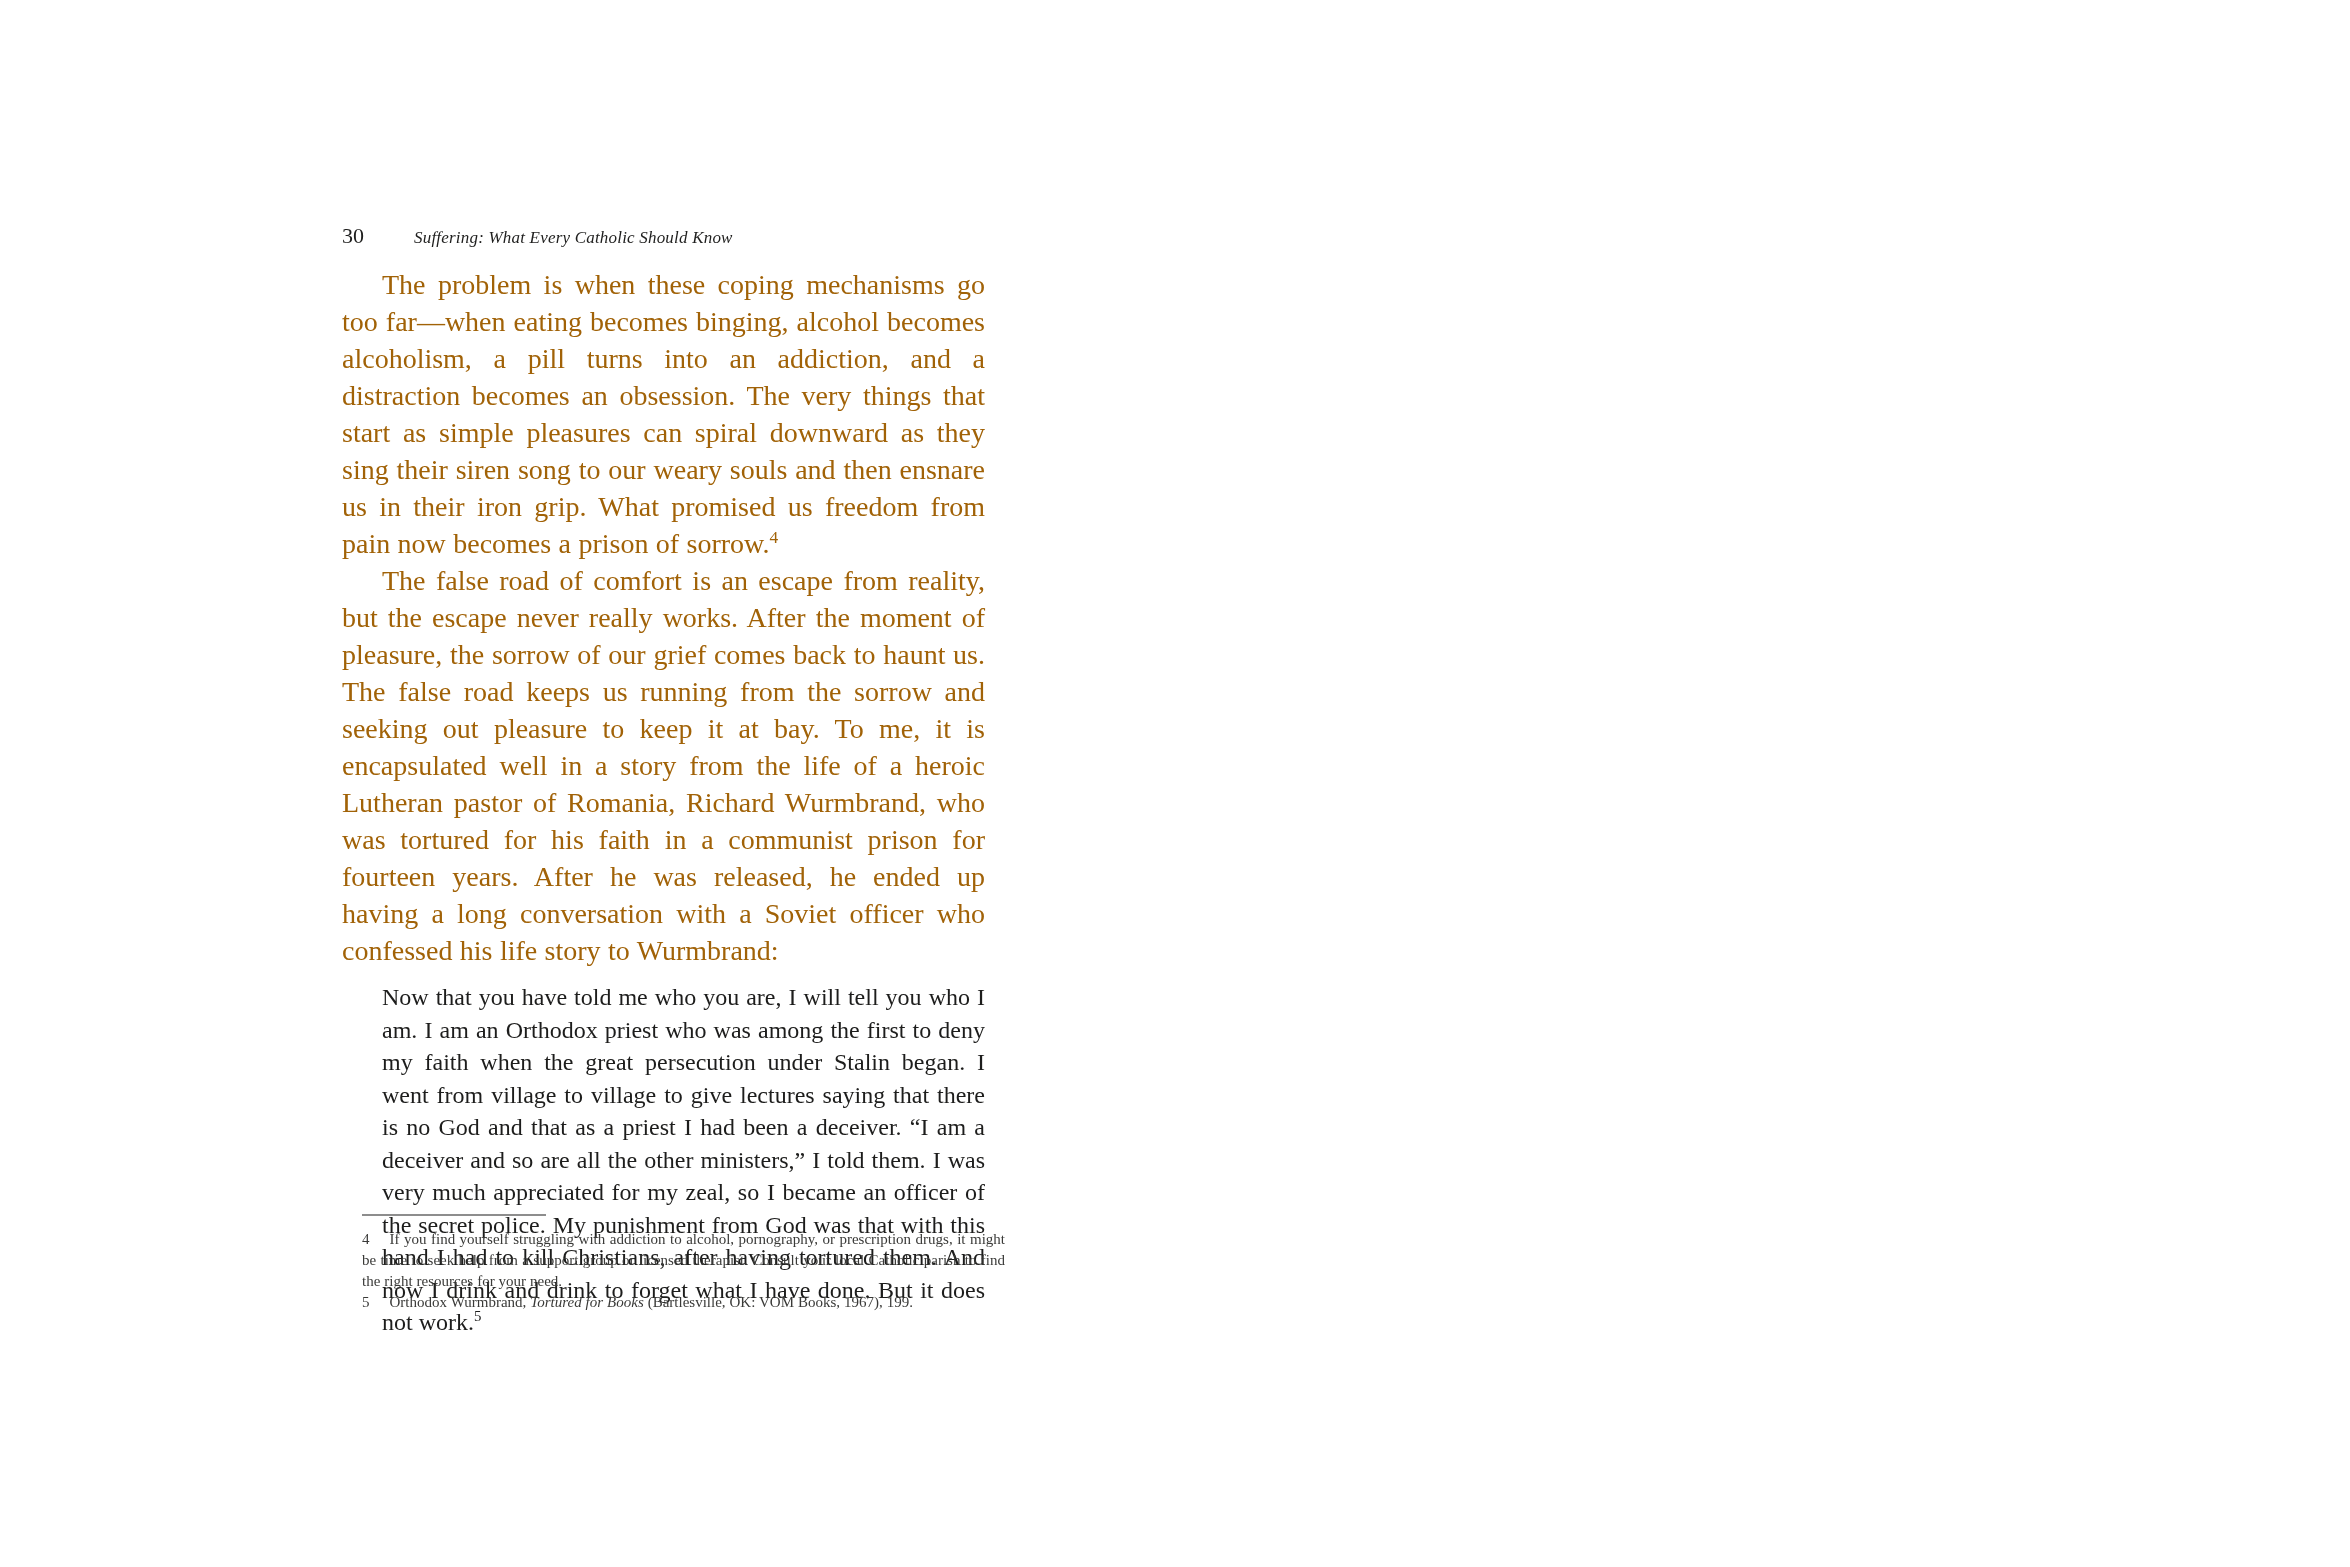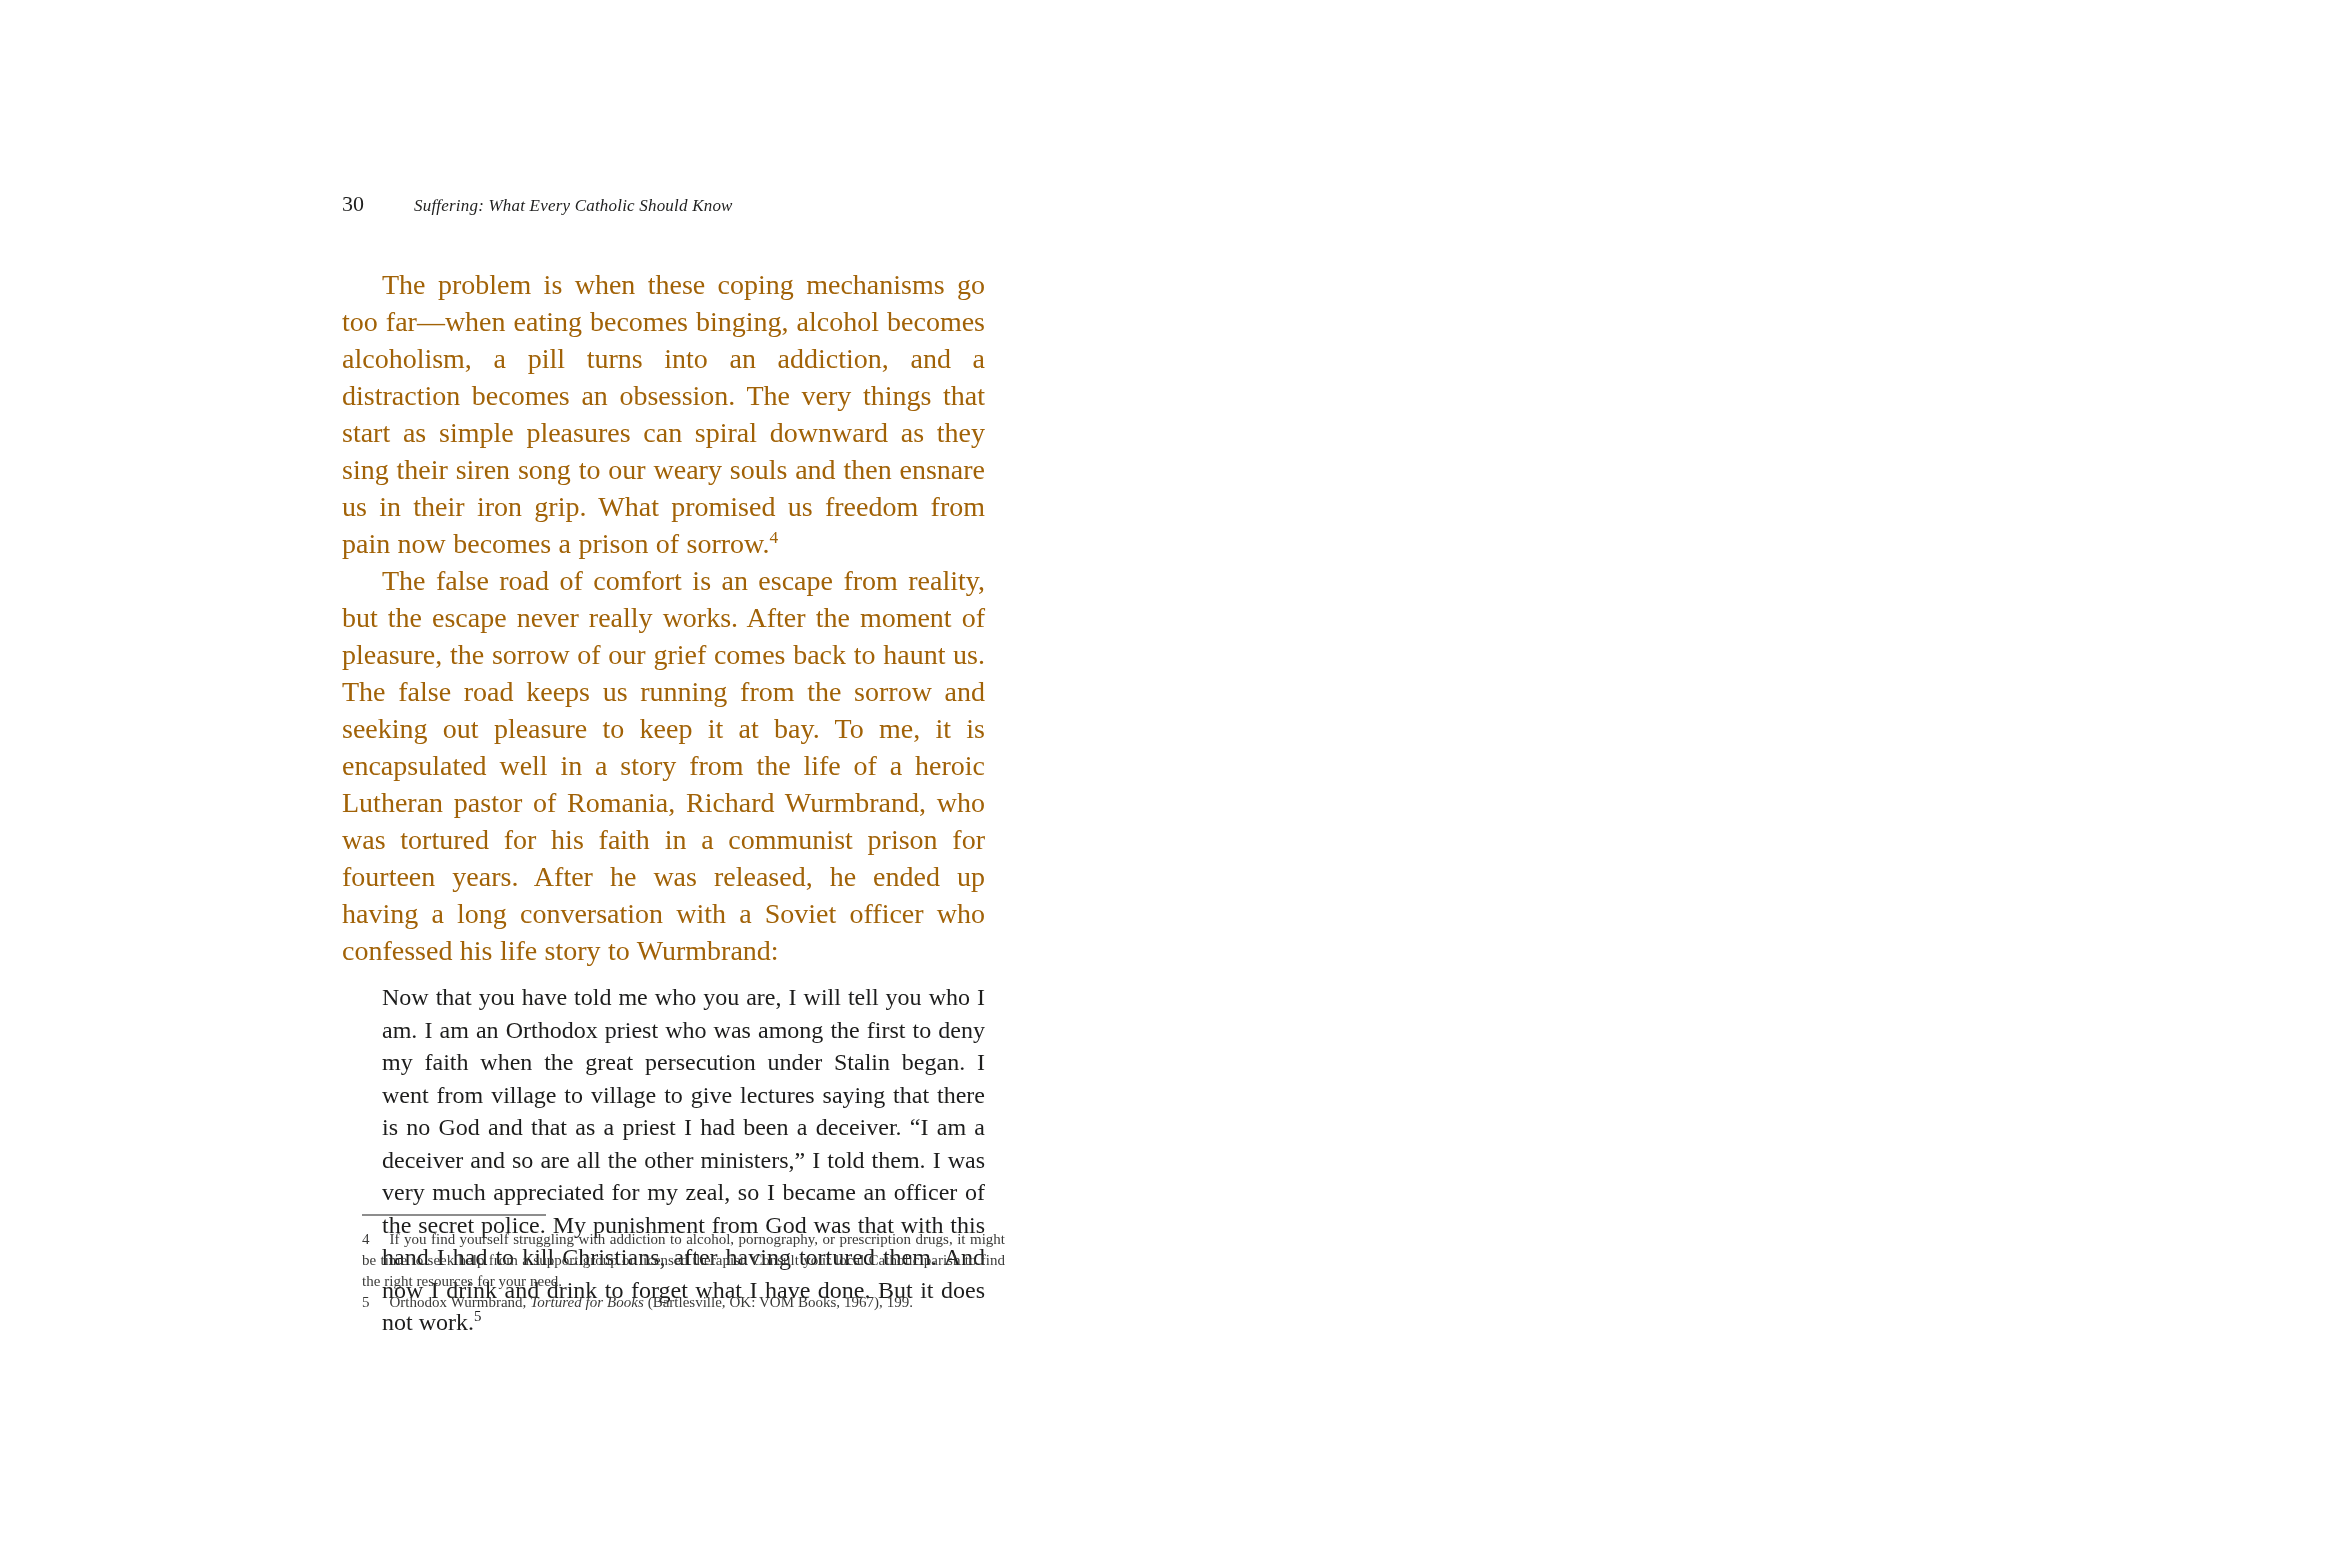--- a/index.html
+++ b/index.html
@@ -31,21 +31,21 @@
   
   .runhead {
     position: absolute;
     top: 191px;
     display: flex;
     align-items: baseline;
     font-size: 21.6px;
     color: #20201f;
     letter-spacing: 0.1px;
   }
-  .runhead.left  { left: 342px; width: 680px; }
+  .runhead.left  { left: 342px; width: 680px; margin-top: 32px; }
   .folio {
     font-style: normal;
     font-size: 22px;
     color: #1f1f1e;
   }
   .runtitle {
     font-style: italic;
     font-size: 17px;
     color: #1f1f1e;
     letter-spacing: 0.2px;

